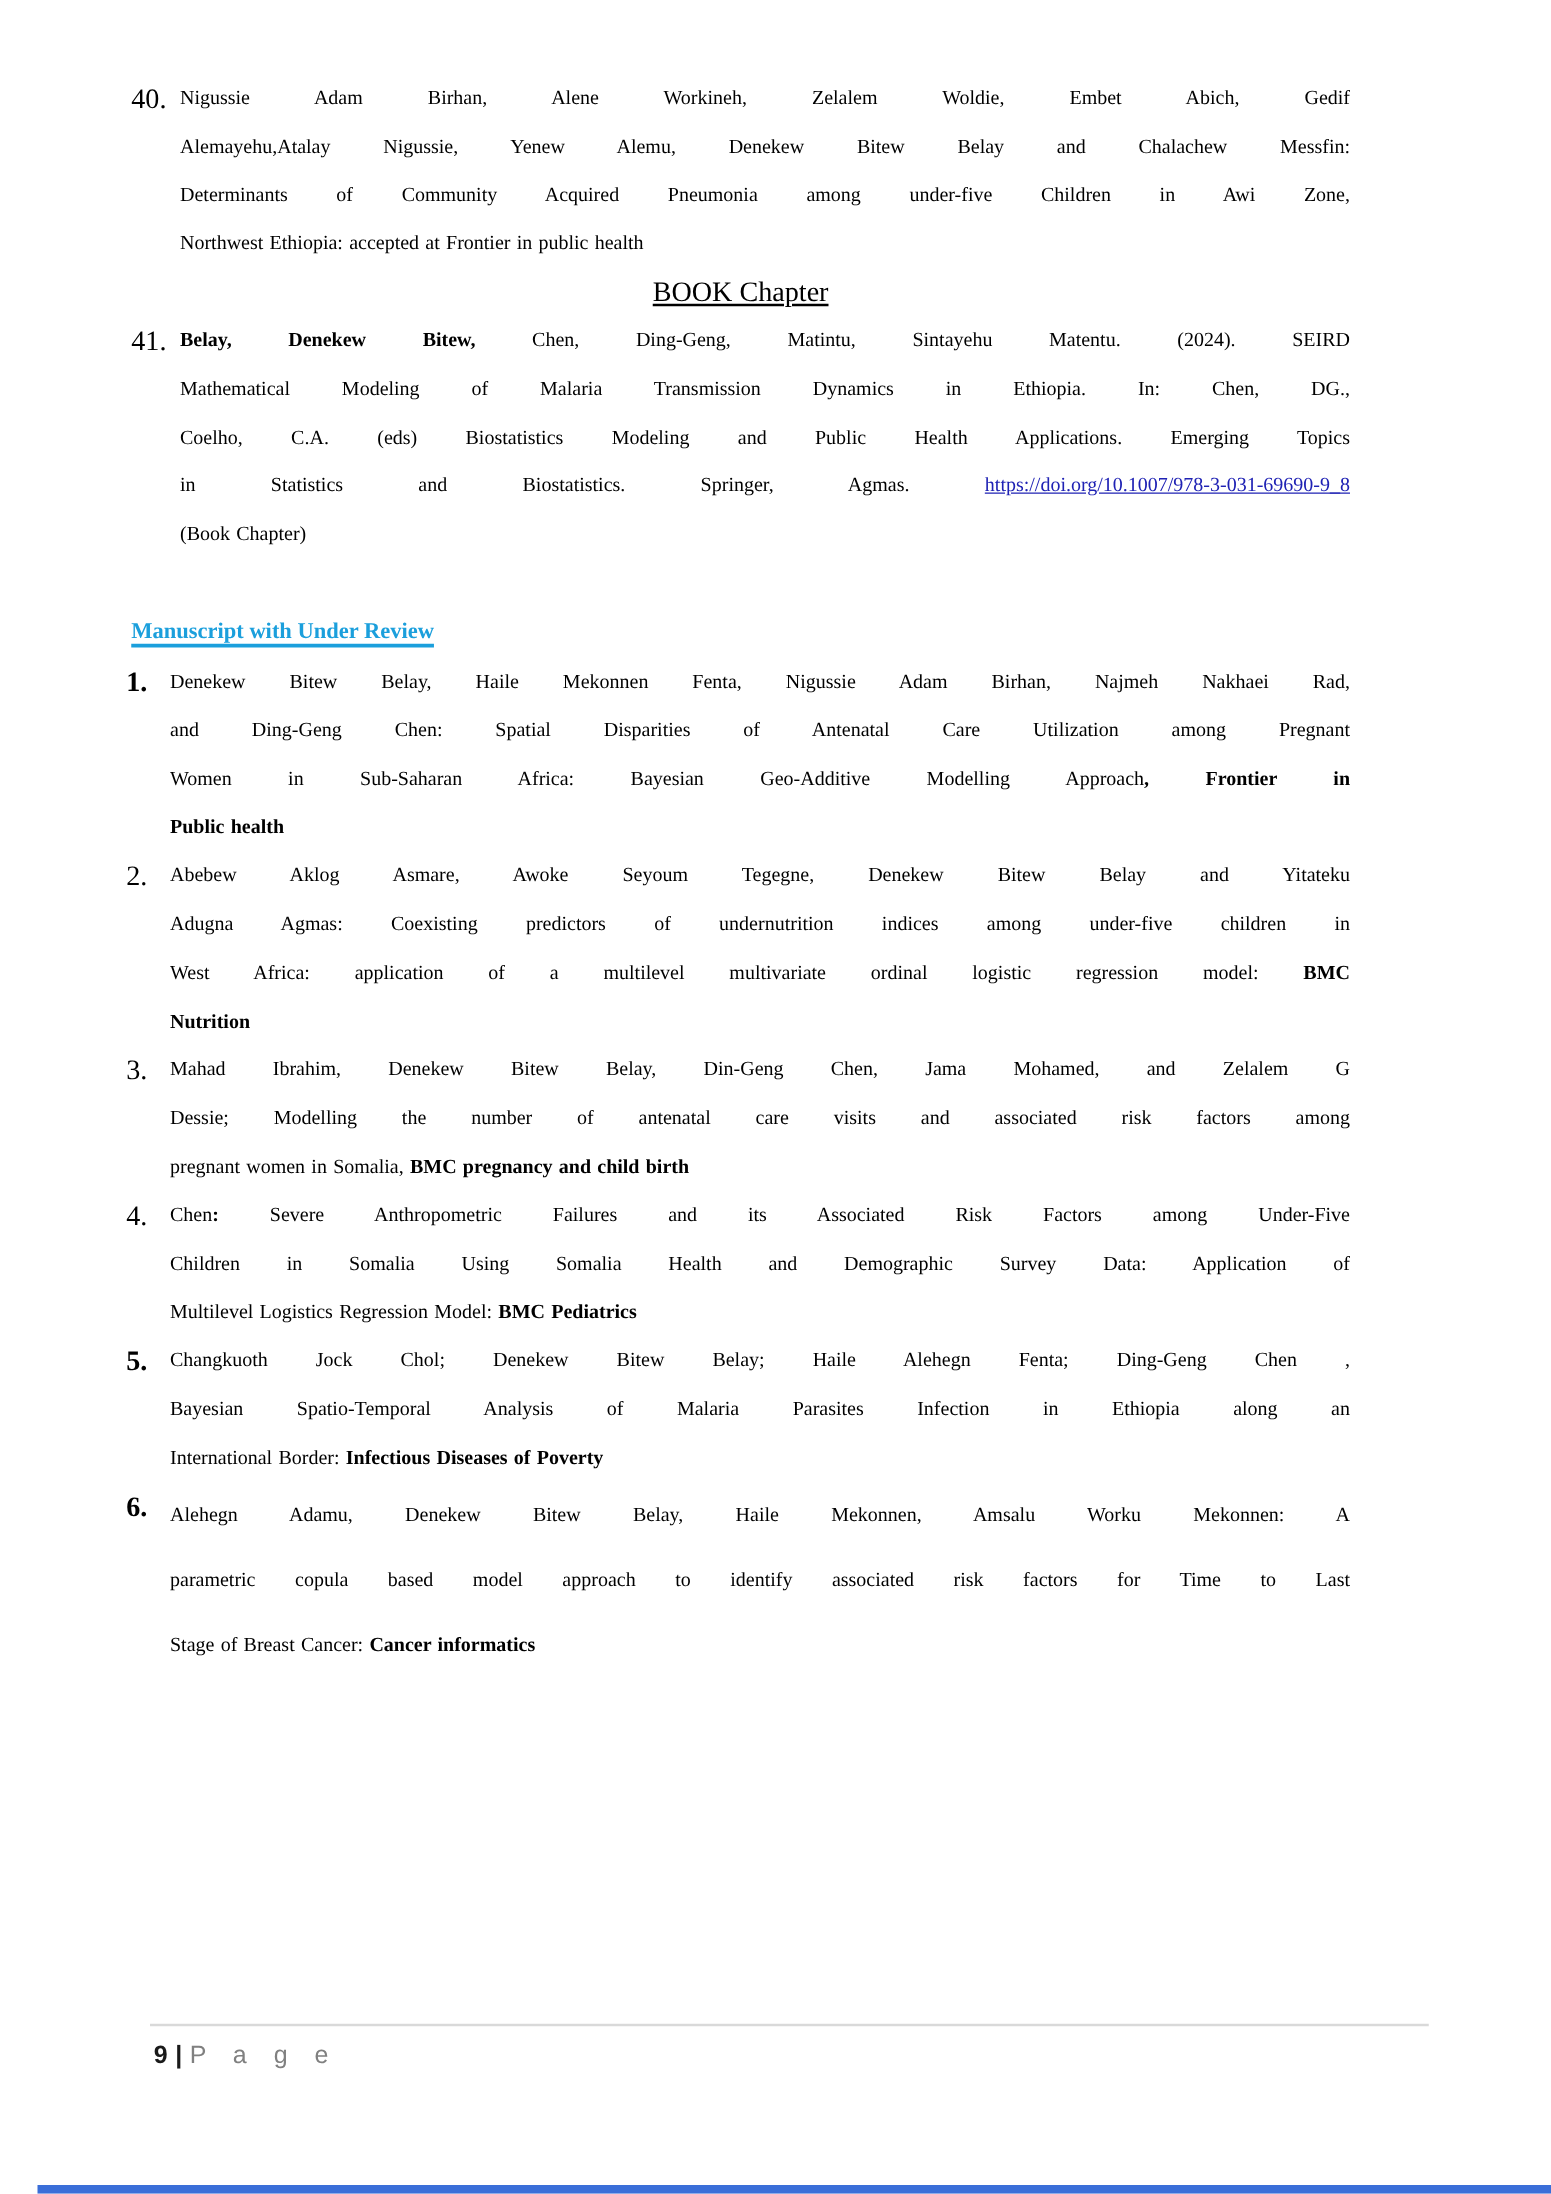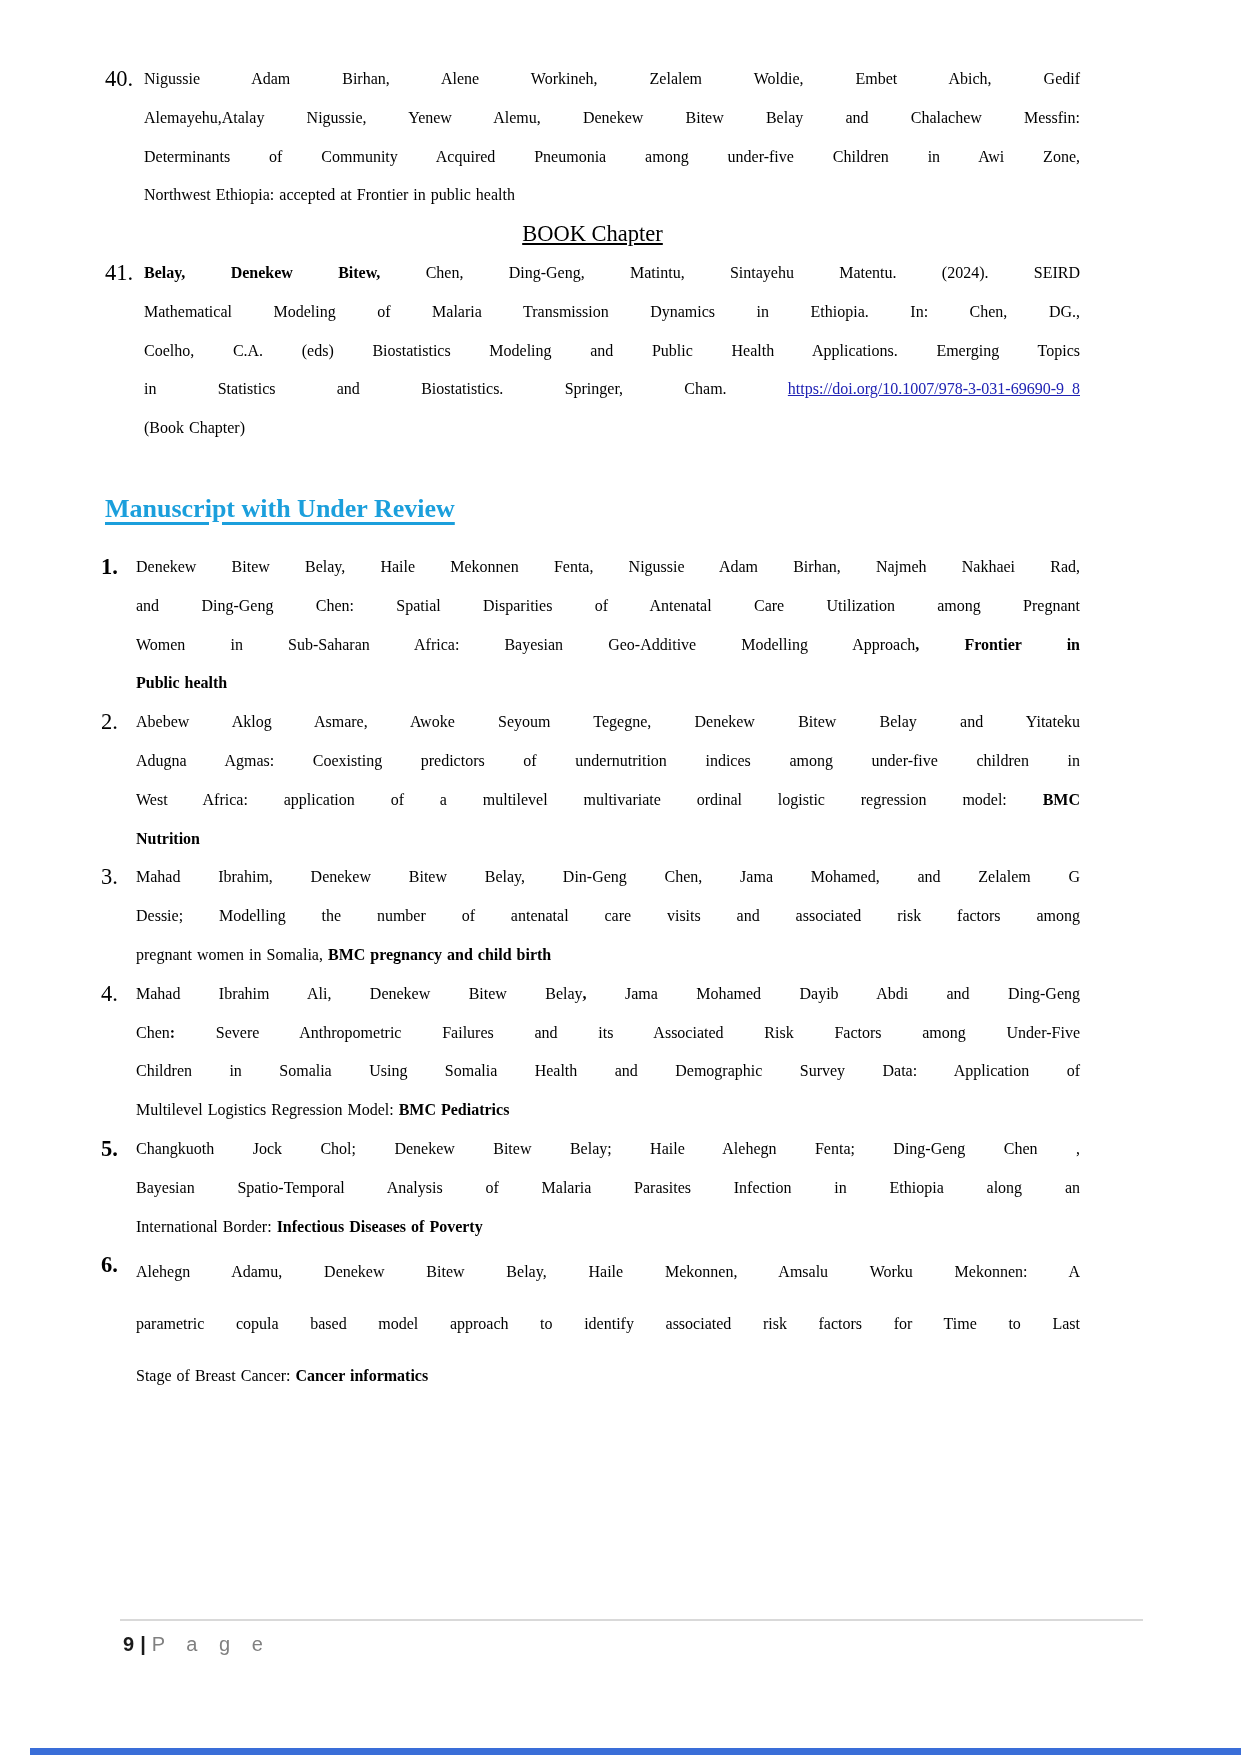--- a/index.html
+++ b/index.html
@@ -34,22 +34,22 @@
   .line.last{text-align-last:left;}
   .ref-item.wide .line{line-height:52px;}
   .b{font-weight:bold;}
   .num.b{font-weight:bold;}
   a.link{color:var(--link-blue);text-decoration:underline;cursor:pointer;}
   .center-heading{
     font-size:22.5px;line-height:38.8px;text-align:center;
   }
   .center-heading span{text-decoration:underline;}
   .ms-heading{
-    margin:46px 0 24px 105px;
-    font-size:26px;font-weight:bold;
+    margin:46px 0 12px 105px;
+    font-size:18px;font-weight:bold;
     color:var(--heading-blue);
     text-decoration:underline;
     text-decoration-thickness:2.5px;
     text-underline-offset:5px;
   }
   .footer{position:absolute;left:0;top:1619px;width:100%;padding-left:48px;}
   .footer-rule{
     margin-left:72px;width:1023px;height:2px;
     background:var(--rule-gray);
   }
@@ -86,21 +86,21 @@
     <div class="center-heading">
       <span>BOOK Chapter</span>
     </div>
     <div id="pub-item-41">
         <div class="ref-item">
           <span class="num">41.</span>
           <div class="ref-body">
             <div class="line"><span class="b">Belay, Denekew Bitew,</span><span> Chen, Ding-Geng, Matintu, Sintayehu Matentu. (2024). SEIRD</span></div>
             <div class="line"><span>Mathematical Modeling of Malaria Transmission Dynamics in Ethiopia. In: Chen, DG.,</span></div>
             <div class="line"><span>Coelho, C.A. (eds) Biostatistics Modeling and Public Health Applications. Emerging Topics</span></div>
-            <div class="line"><span>in Statistics and Biostatistics. Springer, Cham. </span><a class="link" href="#">https://doi.org/10.1007/978-3-031-69690-9_8</a></div>
+            <div class="line"><span>in Statistics and Biostatistics. Springer, Agmas. </span><a class="link" href="#">https://doi.org/10.1007/978-3-031-69690-9_8</a></div>
             <div class="line last"><span>(Book Chapter)</span></div>
           </div>
         </div>
       </div>
   </section>
 
   <h2 class="ms-heading">Manuscript with Under Review</h2>
 
   <section class="ms" id="ms-list">
       <div class="ref-item">
@@ -125,21 +125,20 @@
         <span class="num">3.</span>
         <div class="ref-body">
           <div class="line"><span>Mahad Ibrahim, Denekew Bitew Belay, Din-Geng Chen, Jama Mohamed, and Zelalem G</span></div>
           <div class="line"><span>Dessie; Modelling the number of antenatal care visits and associated risk factors among</span></div>
           <div class="line last"><span>pregnant women in Somalia, </span><span class="b">BMC pregnancy and child birth</span></div>
         </div>
       </div>
       <div class="ref-item">
         <span class="num">4.</span>
         <div class="ref-body">
-          <div class="line"><span>Mahad Ibrahim Ali, Denekew Bitew Belay</span><span class="b">,</span><span> Jama Mohamed Dayib Abdi and Ding-Geng</span></div>
           <div class="line"><span>Chen</span><span class="b">:</span><span> Severe Anthropometric Failures and its Associated Risk Factors among Under-Five</span></div>
           <div class="line"><span>Children in Somalia Using Somalia Health and Demographic Survey Data: Application of</span></div>
           <div class="line last"><span>Multilevel Logistics Regression Model: </span><span class="b">BMC Pediatrics</span></div>
         </div>
       </div>
       <div class="ref-item">
         <span class="num b">5.</span>
         <div class="ref-body">
           <div class="line"><span>Changkuoth Jock Chol; Denekew Bitew Belay; Haile Alehegn Fenta; Ding-Geng Chen ,</span></div>
           <div class="line"><span>Bayesian Spatio-Temporal Analysis of Malaria Parasites Infection in Ethiopia along an</span></div>

